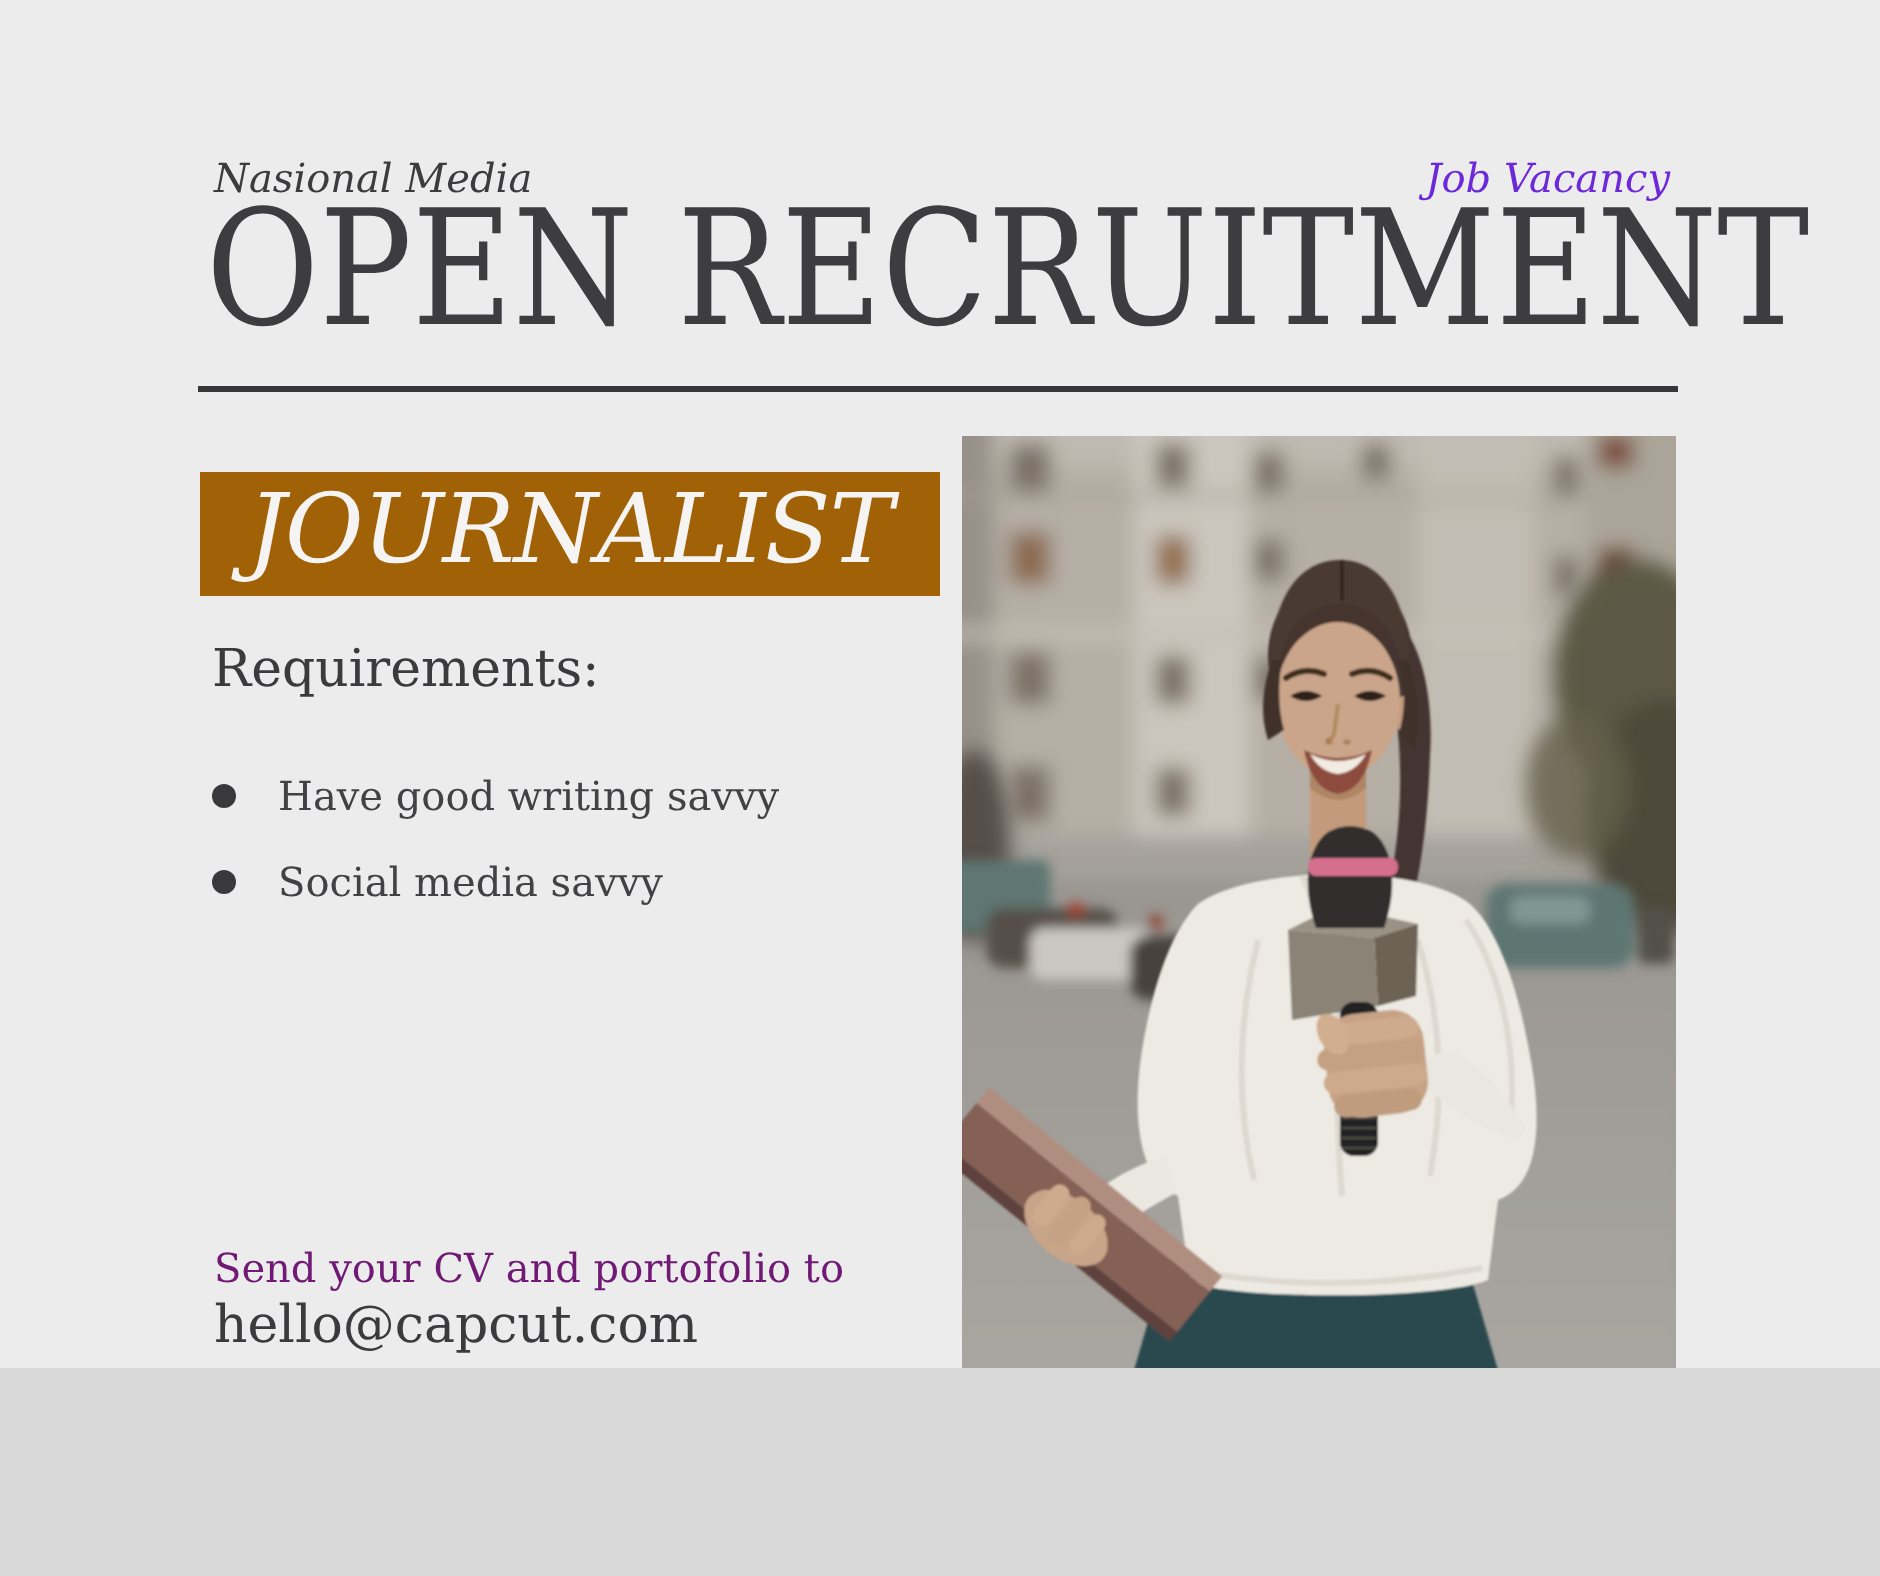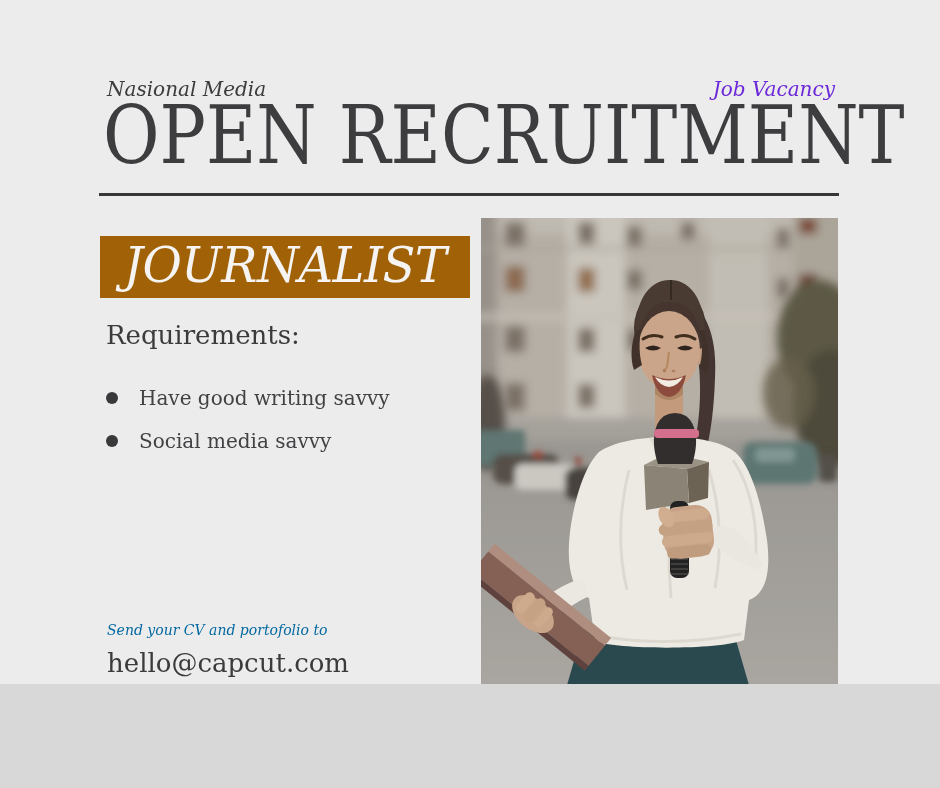--- a/index.html
+++ b/index.html
@@ -25,21 +25,21 @@
   .badge span{
     font-style:italic;font-size:48px;letter-spacing:-0.5px;color:#f5f4f2;line-height:1;
     padding-bottom:4px;
   }
   .photo{left:481px;top:218px;width:357px;height:474px;overflow:hidden;background:#b5afa6;}
   .req-heading{left:106px;top:320px;font-size:26px;color:#3b3b3d;}
   .req-list{left:102px;top:386px;list-style:none;margin:0;padding:0;}
   .req-list li{display:flex;margin-bottom:18px;}
   .dot{width:12px;height:12px;border-radius:50%;background:#39383a;margin:6px 21px 0 4px;flex:none;}
   .req-text{font-size:20px;line-height:25px;color:#424144;max-width:320px;}
-  .cta{left:107px;top:622px;font-style:italic;font-size:14px;color:#0369a1;}
+  .cta{left:107px;top:622px;font-size:20px;color:#701a75;}
   .email{left:107px;top:648px;font-size:26px;color:#3b3a3c;}
 </style>
 </head>
 <body>
 
 <div class="poster">
 
   <span class="abs brand">Nasional Media</span>
   <span class="abs tagline">Job Vacancy</span>
 

